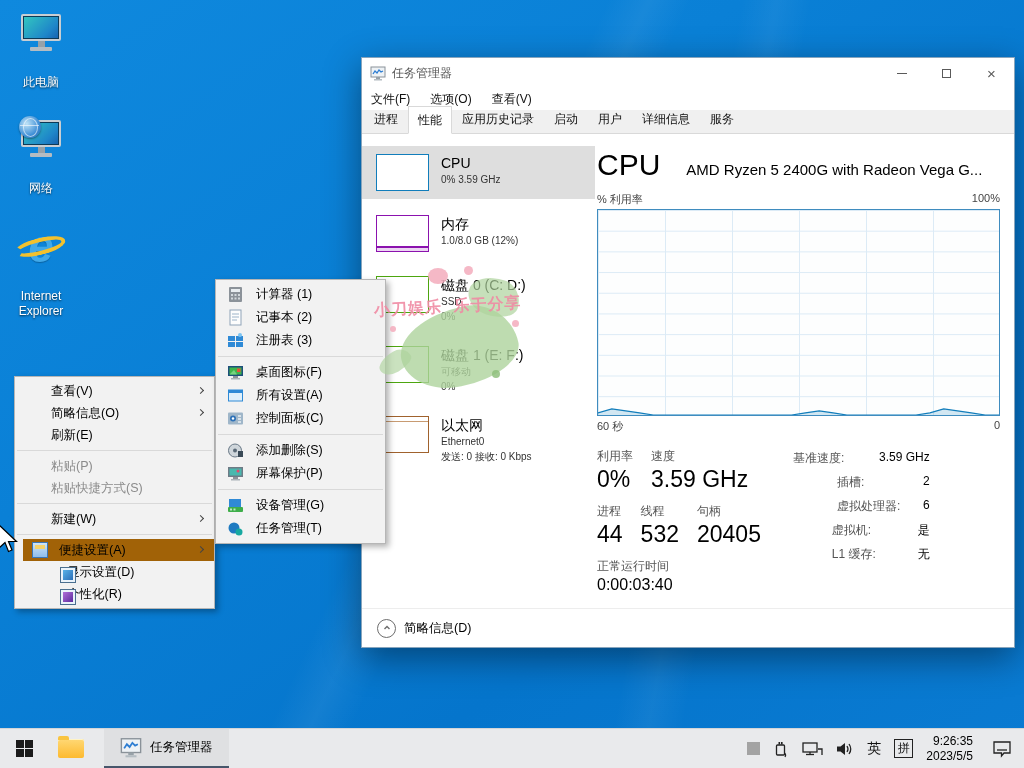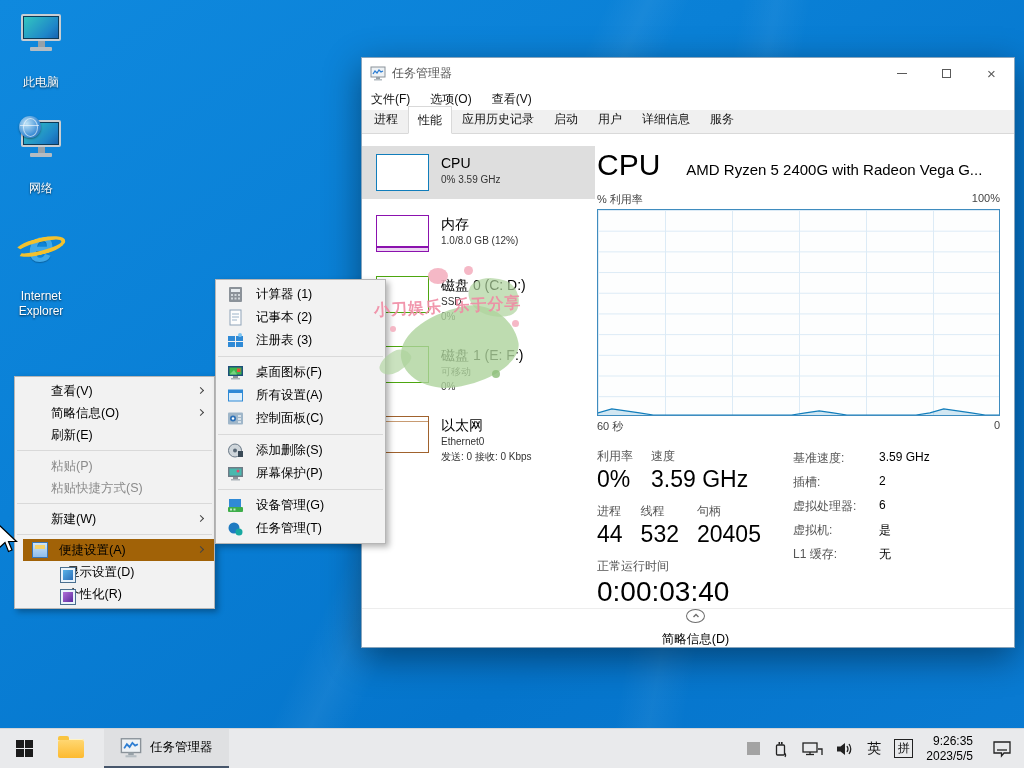--- a/index.html
+++ b/index.html
@@ -72,27 +72,27 @@
                                 linear-gradient(to bottom,#dcebf6 1px,transparent 1px);
                background-size:67px 20.7px; }
   .chart-box svg { position:absolute; left:0; top:0; }
   .chart-bottom { display:flex; justify-content:space-between; font-size:11px; color:#444; margin-top:3px;
                   width:403px; }
   .stats-wrap { display:flex; margin-top:14px; }
   .stats-left { width:196px; }
   .srow { display:flex; gap:18px; margin-bottom:10px; }
   .sgroup .sl { font-size:12px; color:#555; }
   .sgroup .sv { font-size:23px; color:#000; margin-top:1px; }
-  .uptime .sv { font-size:28px; }
+  .uptime .sv { font-size:16px; }
   .details { padding-top:2px; }
-  .drow { display:flex; margin-bottom:7px; }
+  .drow { display:flex; margin-bottom:7px;justify-content:flex-end; }
   .dl { width:86px; font-size:12px; color:#555; }
   .dv { font-size:12px; color:#000; }
   .tm-footer { position:absolute; left:0; bottom:0; width:100%; height:39px; display:flex; align-items:center;
-               padding-left:15px; gap:8px; background:#fff; border-top:1px solid #ededed;flex-direction:column; }
+               padding-left:15px; gap:8px; background:#fff; border-top:1px solid #ededed; }
   .chev-circle { width:19px; height:19px; border:1.5px solid #6d6d6d; border-radius:50%;
                  display:flex; align-items:center; justify-content:center; }
   .tm-footer .flbl { font-size:12.5px; color:#000; }
 
   
   .menu { position:absolute; background:#f2f2f2; border:1px solid #b6b6b6; box-shadow:3px 3px 6px rgba(0,0,0,.3);
           padding:3px 0; z-index:30; }
   .ctx { left:14px; top:376px; width:201px; }
   .sub { left:215px; top:279px; width:171px; z-index:31; }
   .mi { position:relative; height:22px; display:flex; align-items:center; padding-left:36px; }

